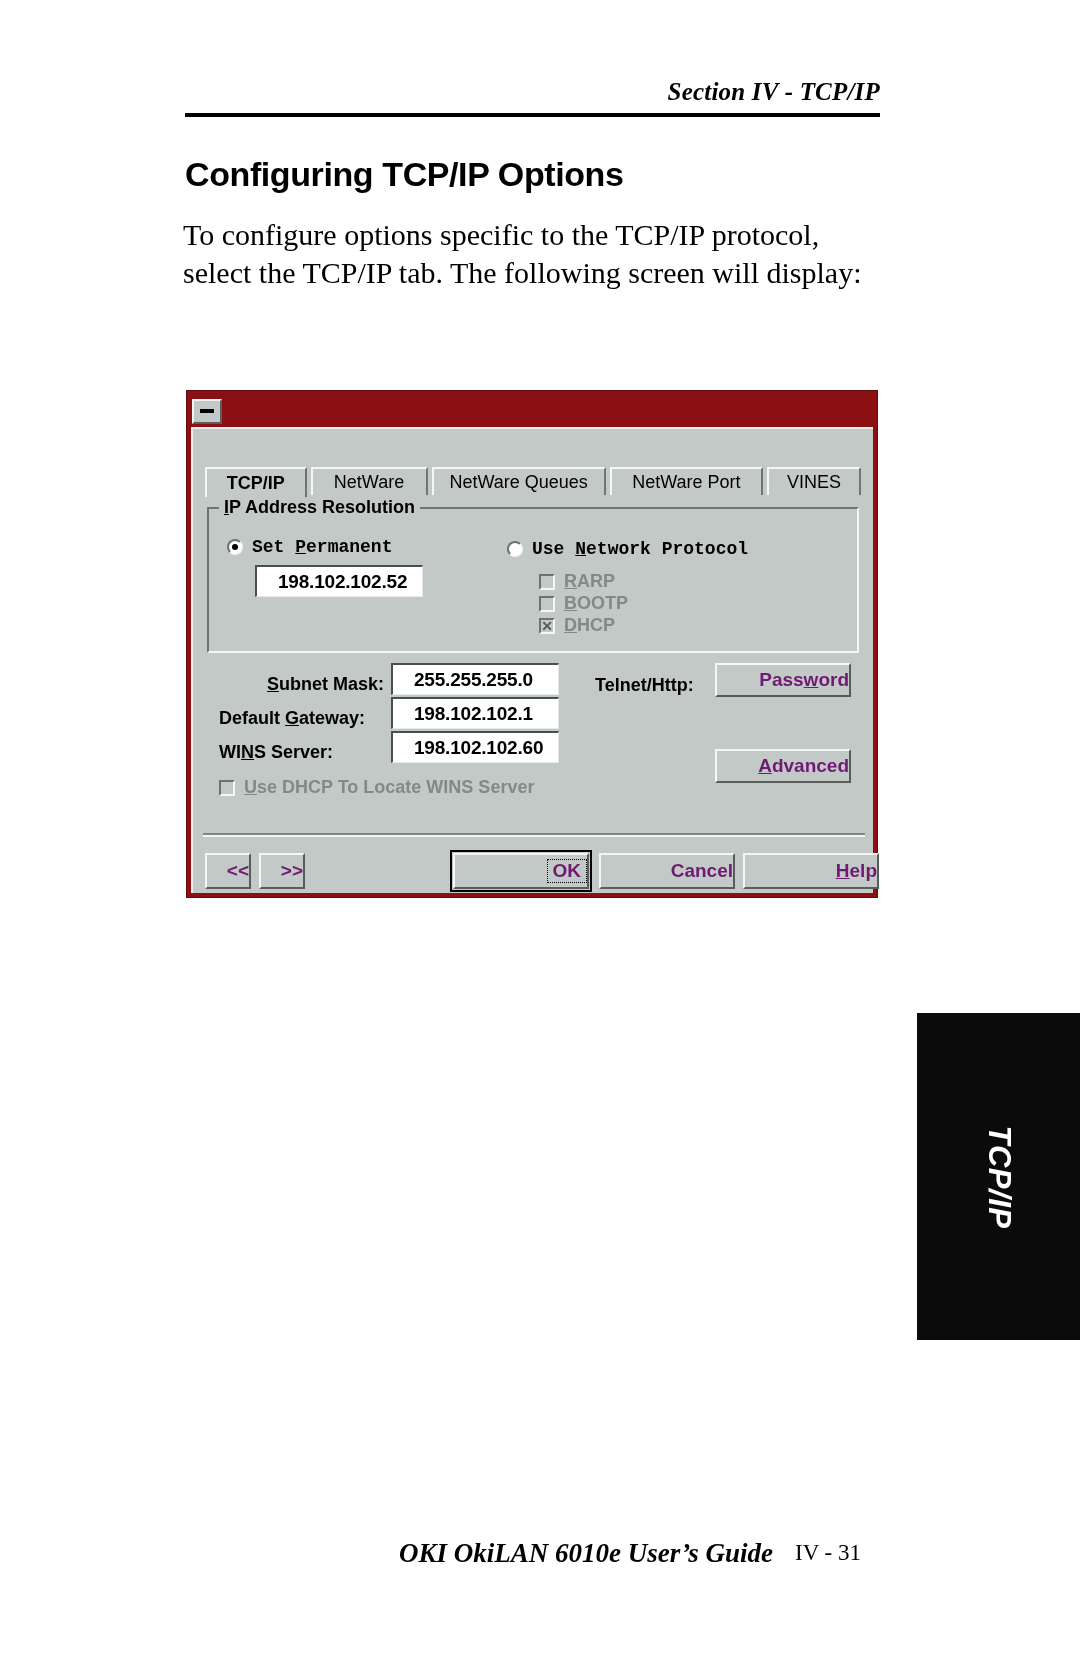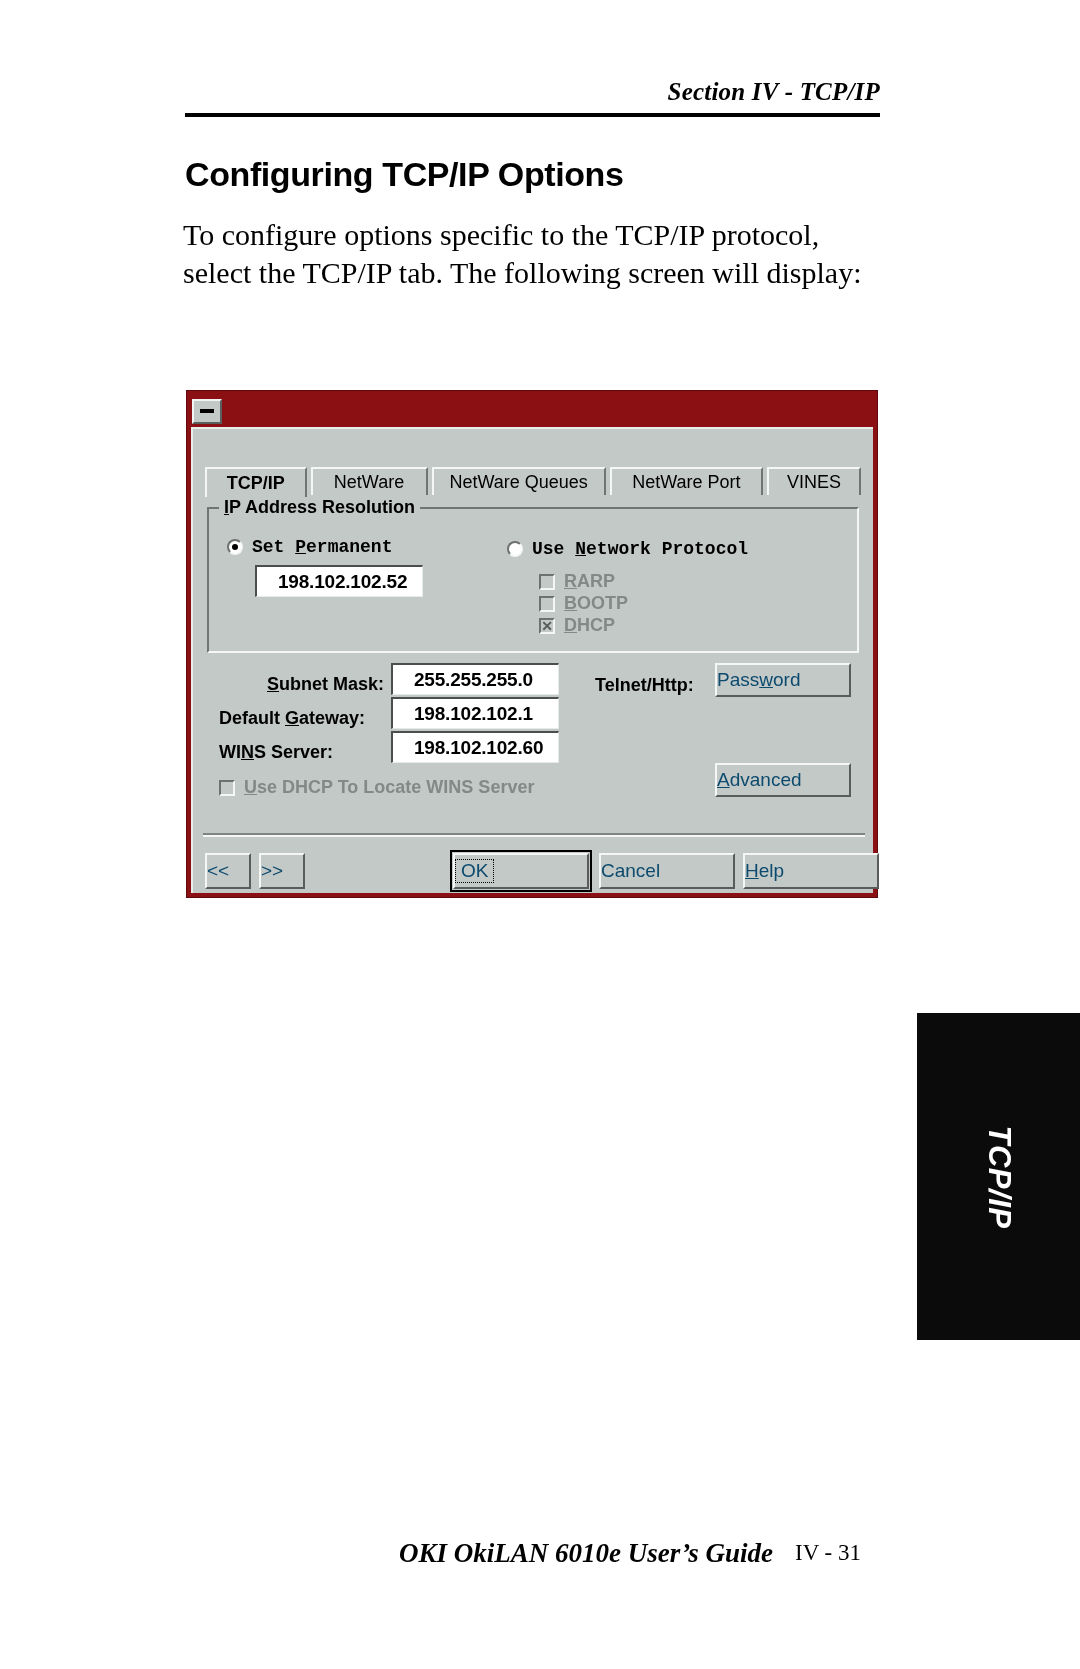--- a/index.html
+++ b/index.html
@@ -277,24 +277,24 @@
   .btn {
     position: absolute;
     background: #c3c9c7;
     border-top: 2px solid #f4f7f6;
     border-left: 2px solid #f4f7f6;
     border-right: 2px solid #585d5c;
     border-bottom: 2px solid #585d5c;
     box-sizing: border-box;
     display: flex;
     align-items: center;
-    justify-content: flex-start;
+    justify-content: flex-end;
     font-size: 19px;
-    font-weight: normal;
-    color: #0c4a6e;
+    font-weight: bold;
+    color: #701a75;
     white-space: nowrap;
   }
   .btn.default {
     outline: 2px solid #000;
     outline-offset: 1px;
   }
   .btn .focus-ring {
     border: 1px dotted #000;
     padding: 0 5px;
   }
@@ -425,21 +425,21 @@
     <div class="check-row disabled" style="left:26px; top:348px;">
       <span class="checkbox"></span>
       <span><span class="uline">U</span>se DHCP To Locate WINS Server</span>
     </div>
 
     <div class="field-label" style="left:402px; top:246px;">Telnet/Http:</div>
     <div class="btn" style="left:522px; top:234px; width:136px; height:34px;">
       <span>Pass<span class="uline">w</span>ord</span>
     </div>
 
-    <div class="btn" style="left:522px; top:334px; width:136px; height:34px;">
+    <div class="btn" style="left:522px; top:320px; width:136px; height:34px;">
       <span><span class="uline">A</span>dvanced</span>
     </div>
 
     <div class="hr-sep" style="top:404px;"></div>
 
     <div class="btn" style="left:12px; top:424px; width:46px; height:36px;">&lt;&lt;</div>
     <div class="btn" style="left:66px; top:424px; width:46px; height:36px;">&gt;&gt;</div>
 
     <div class="btn default" style="left:260px; top:424px; width:136px; height:36px;">
       <span class="focus-ring">OK</span>

